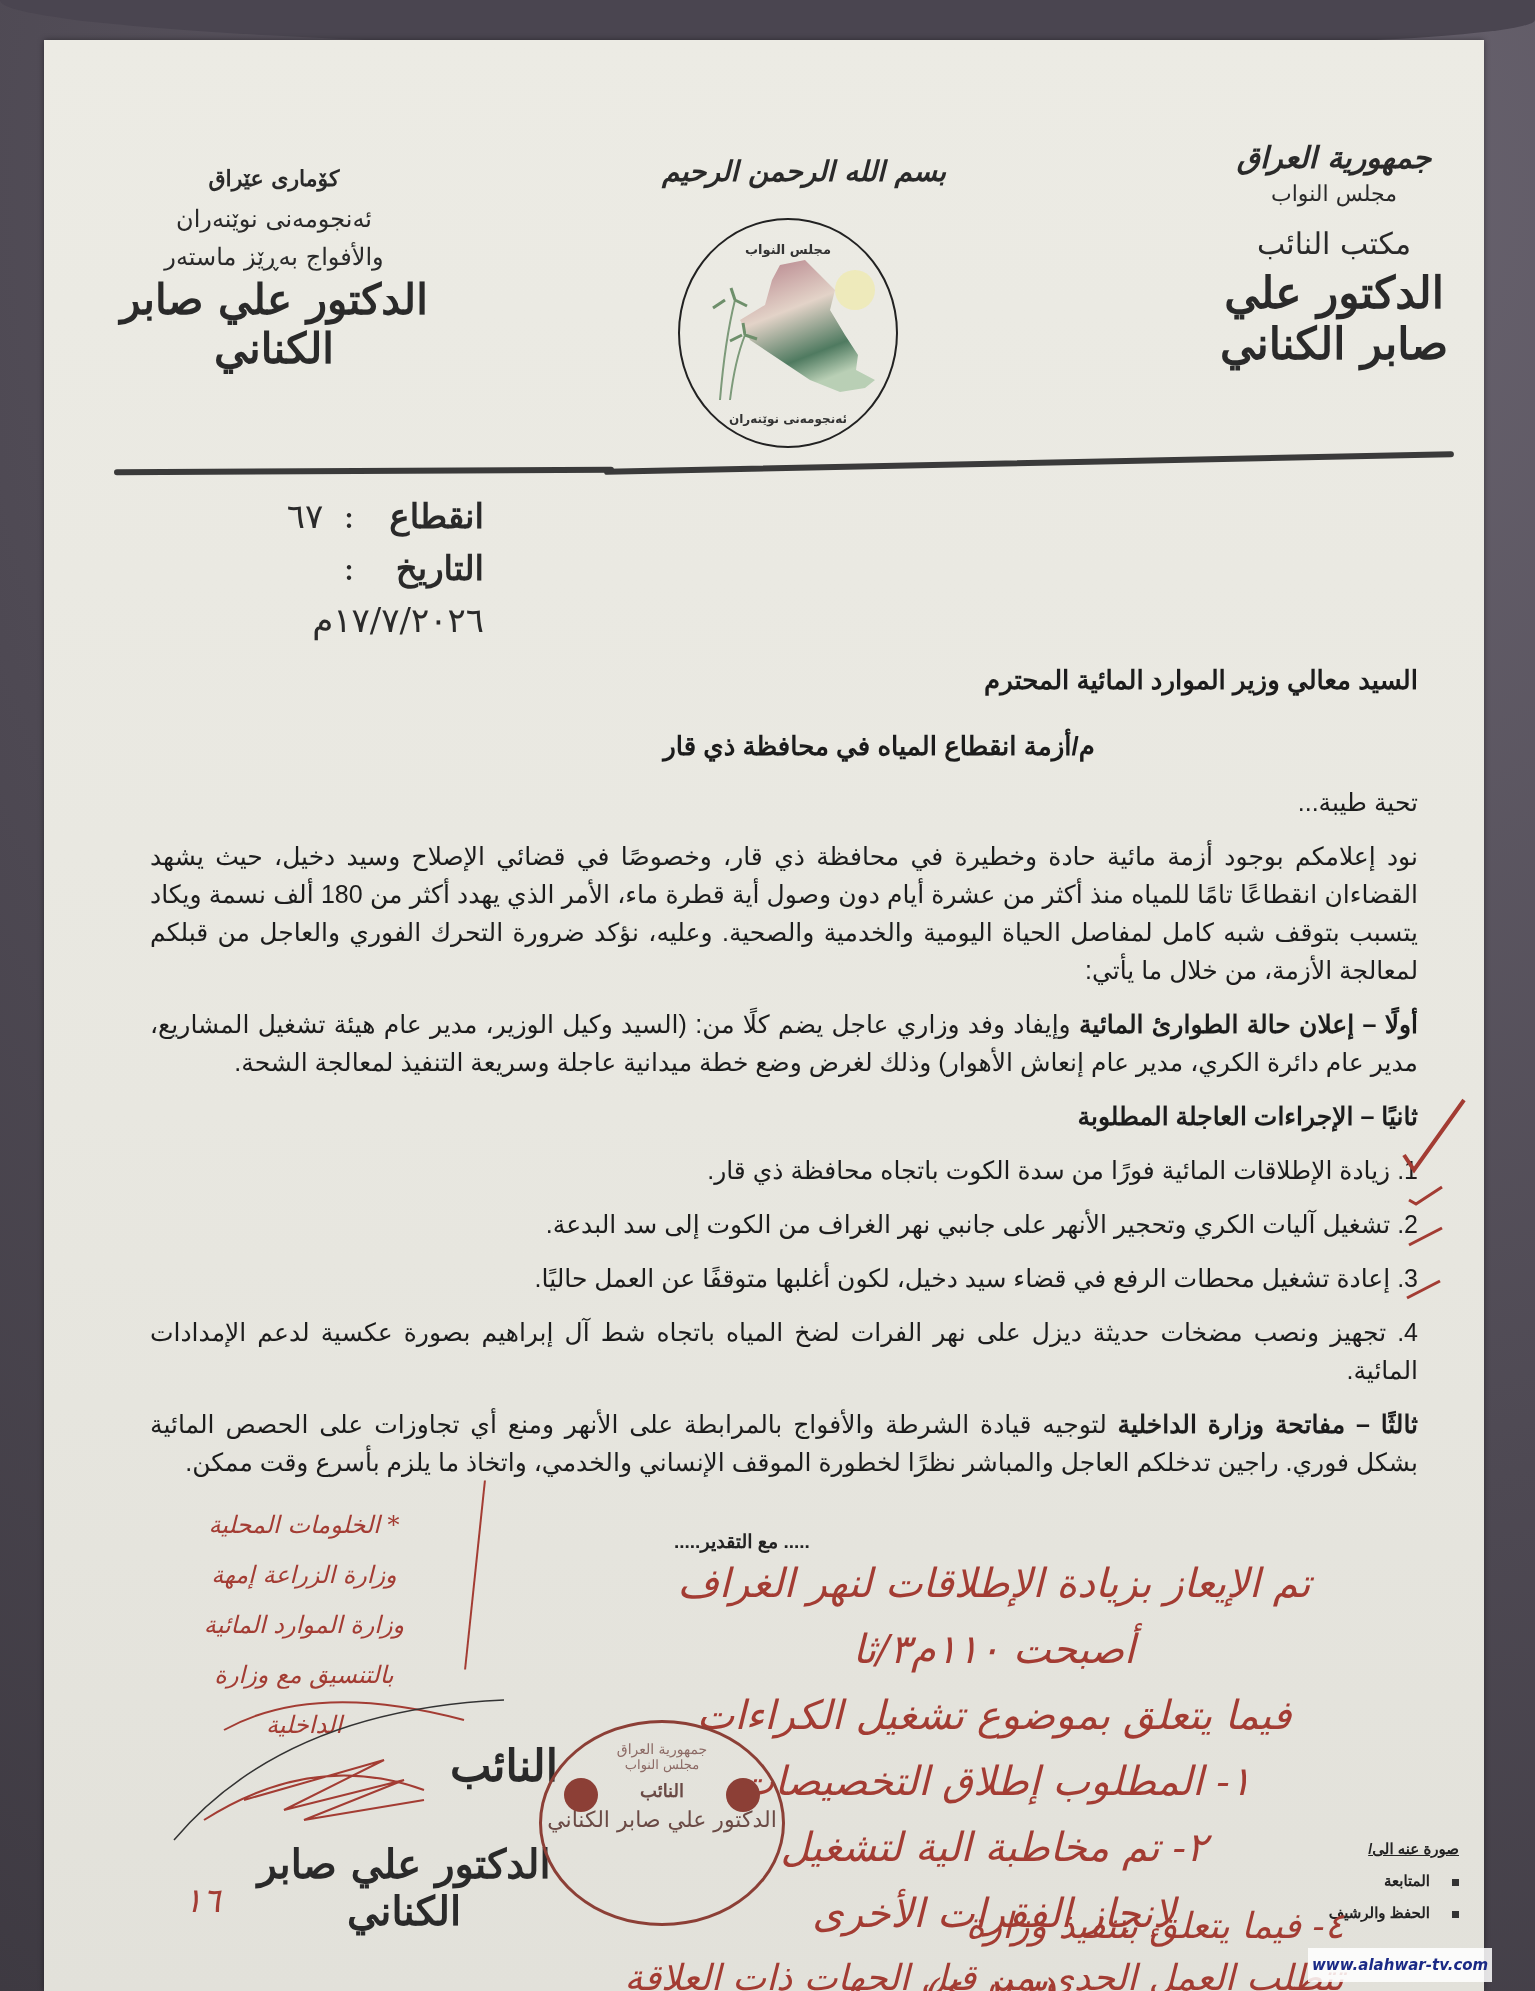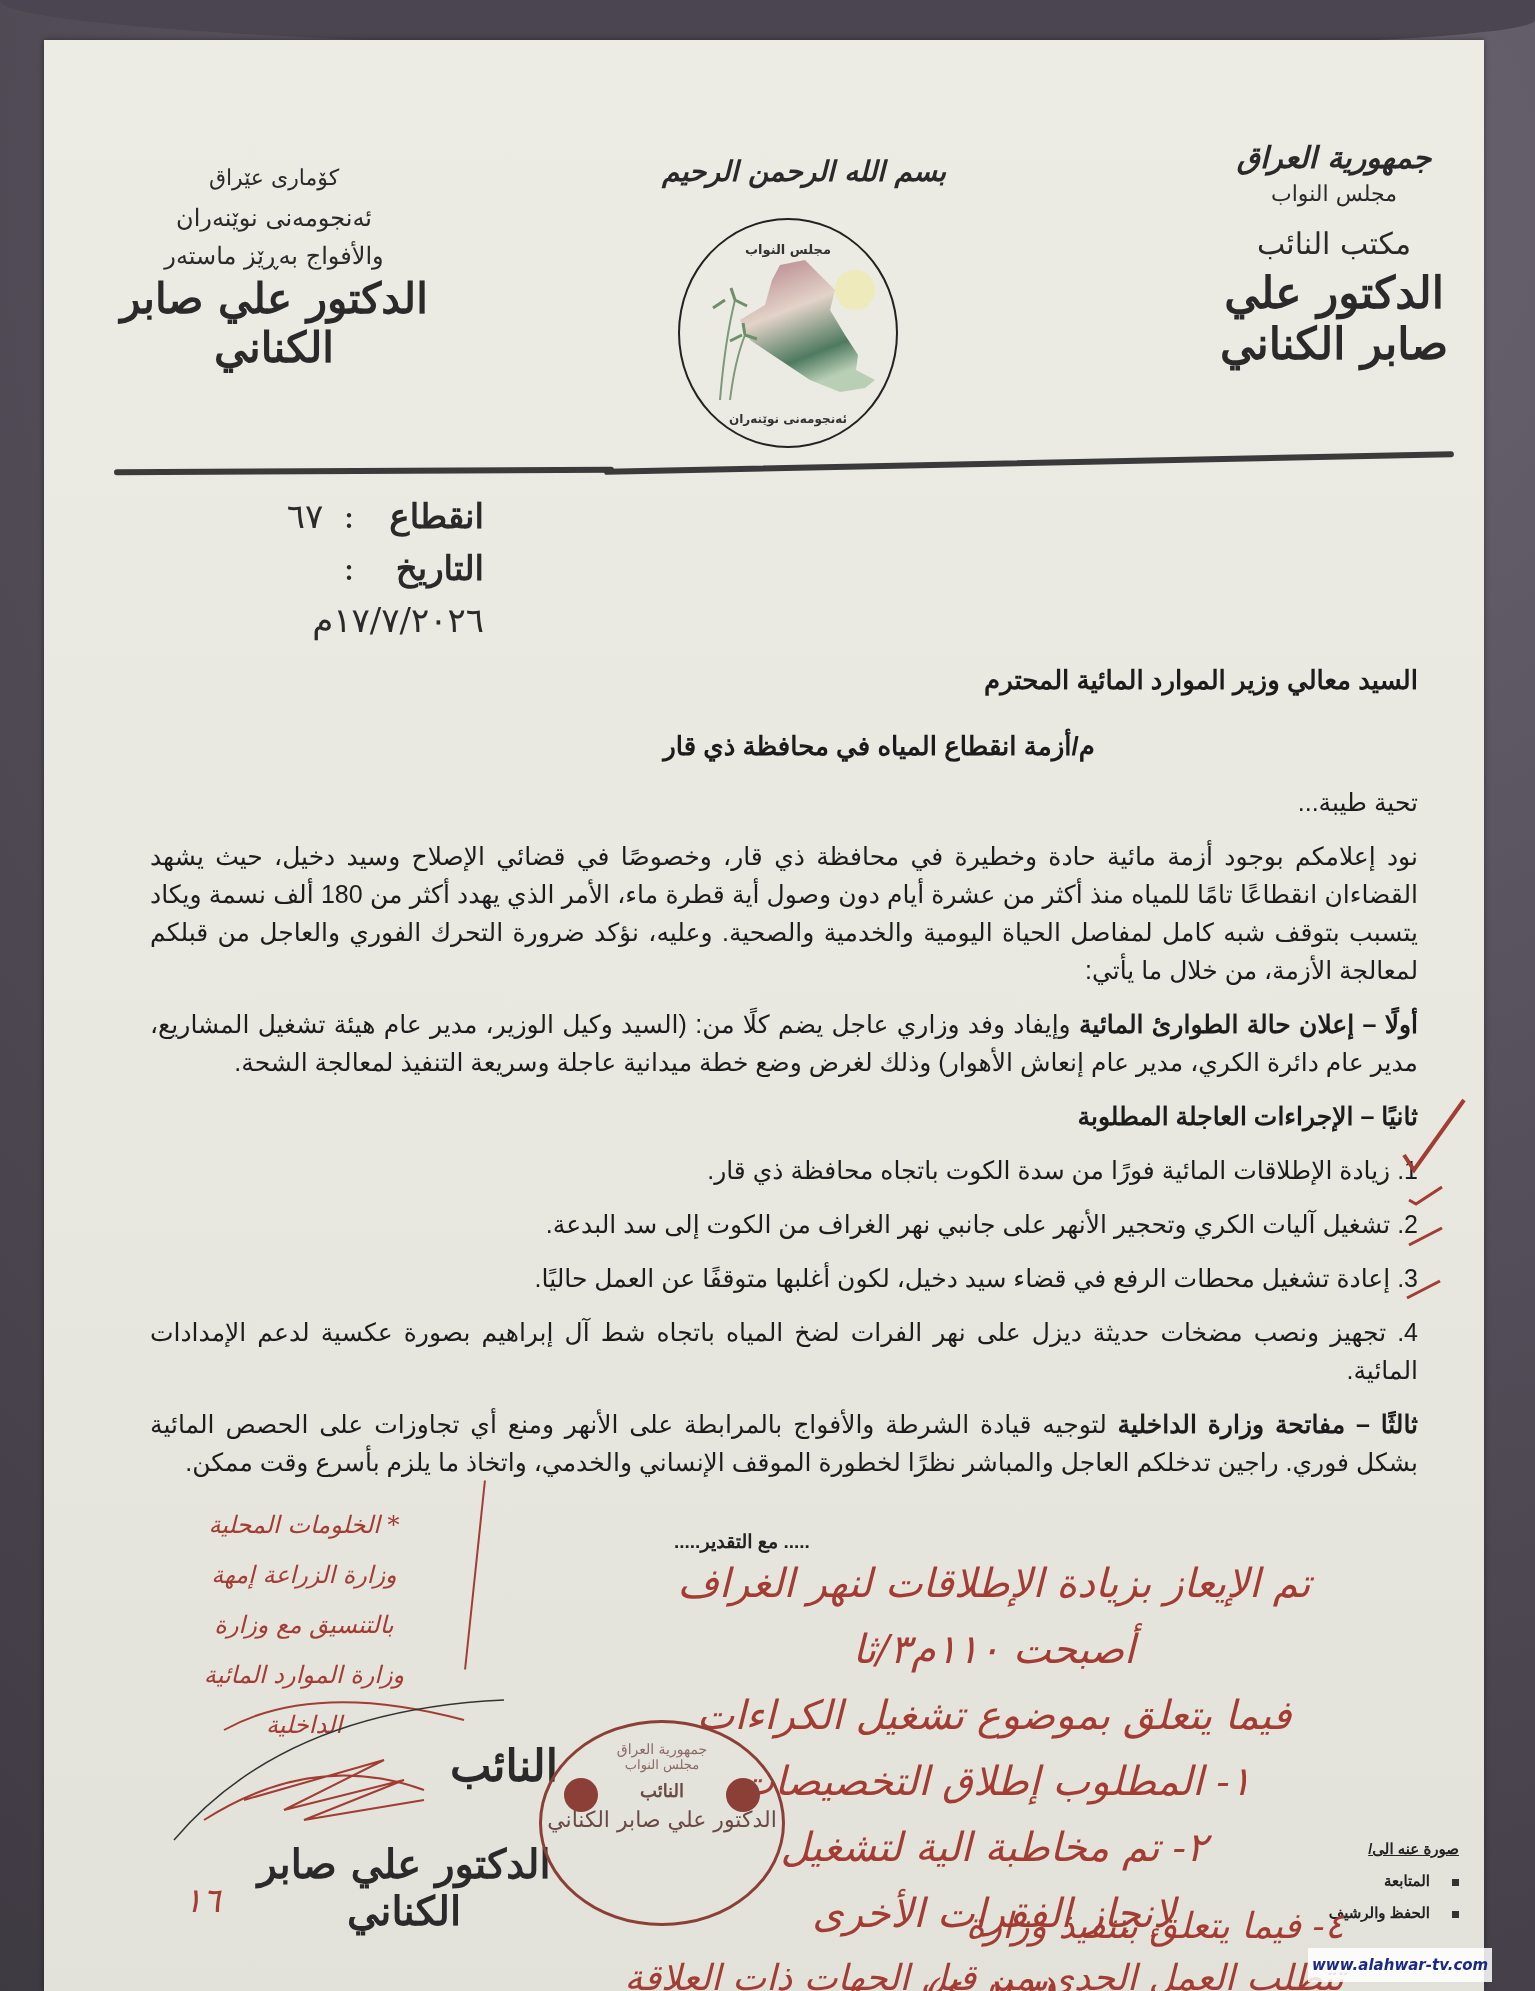--- a/index.html
+++ b/index.html
@@ -20,21 +20,21 @@
     background:#4a4550; border-bottom-left-radius:60% 50px; border-bottom-right-radius:40% 30px;
   }
   .abs { position:absolute; }
   .calli { font-family:"DejaVu Serif", serif; color:#2a2a2a; text-align:center; direction:rtl; }
   .hdr-right { left:1140px; top:100px; width:300px; }
   .hdr-left { left:60px; top:125px; width:340px; }
   .hdr-right .l1 { font-size:30px; font-weight:bold; font-style:italic; }
   .hdr-right .l2 { font-size:22px; margin-top:6px; }
   .hdr-right .l3 { font-size:30px; margin-top:20px; }
   .hdr-right .l4 { font-size:44px; font-weight:bold; margin-top:6px; letter-spacing:-1px; }
-  .hdr-left .l1 { font-size:22px; }
+  .hdr-left .l1 { font-size:22px;font-weight:bold; }
   .hdr-left .l2 { font-size:24px; margin-top:14px; }
   .hdr-left .l3 { font-size:24px; margin-top:10px; }
   .hdr-left .l4 { font-size:42px; font-weight:bold; margin-top:4px; }
   .basmala { left:590px; top:115px; width:340px; font-size:28px; font-style:italic; font-weight:bold; }
   .logo {
     position:absolute; left:634px; top:178px; width:216px; height:226px;
     border:2px solid #222; border-radius:50%; overflow:hidden;
   }
   .logo-top { position:absolute; top:22px; left:0; width:100%; text-align:center; font-size:13px; font-weight:bold; color:#333; direction:rtl; }
   .logo-bottom { position:absolute; bottom:20px; left:0; width:100%; text-align:center; font-size:12px; font-weight:bold; color:#333; direction:rtl; }
@@ -162,22 +162,22 @@
   <svg class="tick" style="left:1360px;top:1238px" width="40" height="25">
       <path d="M3 20 L36 3" stroke="#a33c33" stroke-width="3" fill="none"></path>
     </svg>
 
   <div class="abs closing">..... مع التقدير.....</div>
 
   <div class="abs box-line"></div>
   <div class="abs hand hand-left">
     <div>* الخلومات المحلية</div>
     <div>وزارة الزراعة إمهة</div>
+    <div>وزارة الموارد المائية</div>
     <div>بالتنسيق مع وزارة</div>
-    <div>وزارة الموارد المائية</div>
     <div>الداخلية</div>
   </div>
   <div class="abs hand hand-right">
     <div>تم الإيعاز بزيادة الإطلاقات لنهر الغراف</div>
     <div>أصبحت ١١٠م٣/ثا</div>
     <div>فيما يتعلق بموضوع تشغيل الكراءات</div>
     <div>١- المطلوب إطلاق التخصيصات</div>
     <div>٢- تم مخاطبة الية لتشغيل</div>
     <div>لإنجاز الفقرات الأخرى</div>
   </div>

